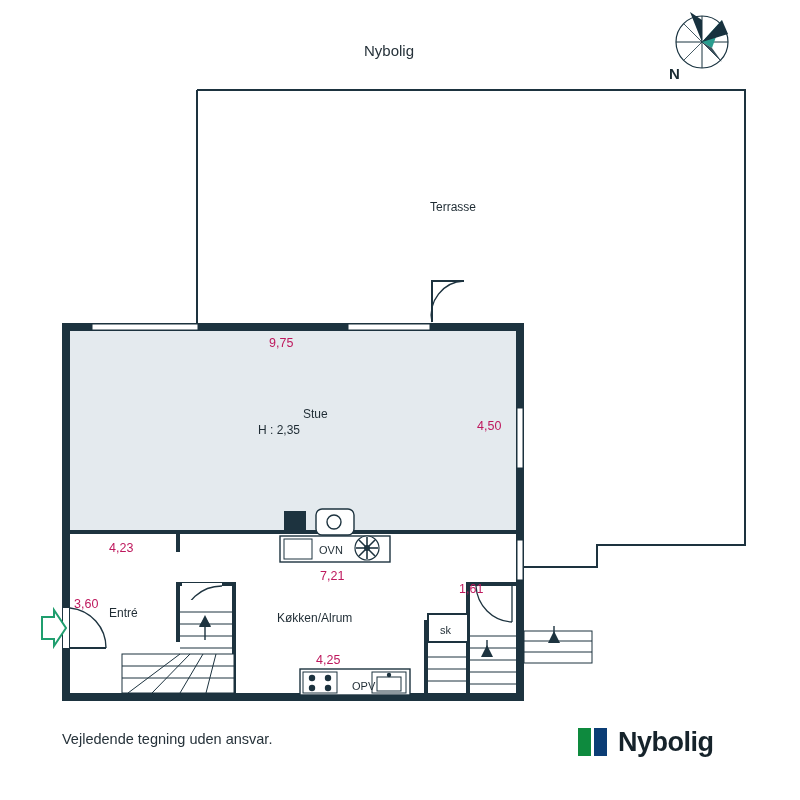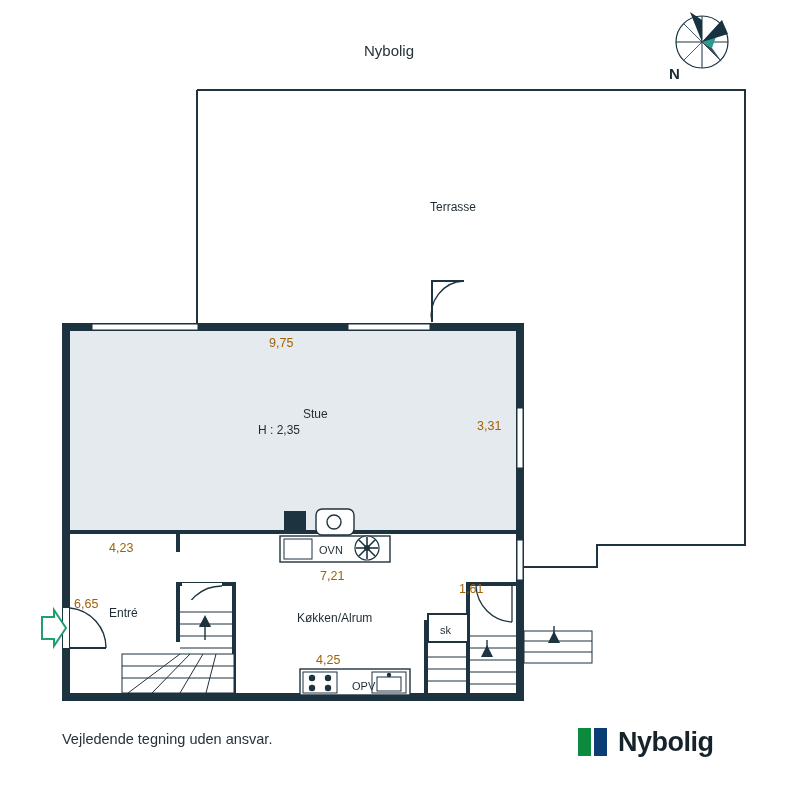--- a/index.html
+++ b/index.html
@@ -78,21 +78,21 @@
   
   .room-label {
     position: absolute;
     font-size: 12px;
     color: #1f2c34;
     white-space: nowrap;
   }
   .dim-label {
     position: absolute;
     font-size: 12.5px;
-    color: #a16207;
+    color: #be185d;
     white-space: nowrap;
   }
   .appl-label {
     position: absolute;
     font-size: 11px;
     color: #1f2c34;
     white-space: nowrap;
   }
 </style>
 </head>
@@ -262,28 +262,28 @@
 </svg>
 
 <div class="title-text" id="page-title">Nybolig</div>
 <div class="title-text" id="disclaimer">Vejledende tegning uden ansvar.</div>
 <div class="title-text" id="compass-n">N</div>
 
 <div class="room-label" style="left:430px; top:200px;">Terrasse</div>
 <div class="room-label" style="left:271px; top:407px;margin-left:32px;">Stue</div>
 <div class="room-label" style="left:258px; top:423px;">H : 2,35</div>
 <div class="room-label" style="left:109px; top:606px;">Entré</div>
-<div class="room-label" style="left:277px; top:611px;margin-left:20px;">Køkken/Alrum</div>
+<div class="room-label" style="left:277px; top:611px;">Køkken/Alrum</div>
 
 <div class="dim-label" style="left:269px; top:336px;">9,75</div>
-<div class="dim-label" style="left:477px; top:419px;">3,31</div>
+<div class="dim-label" style="left:477px; top:419px;">4,50</div>
 <div class="dim-label" style="left:109px; top:541px;">4,23</div>
 <div class="dim-label" style="left:320px; top:569px;">7,21</div>
 <div class="dim-label" style="left:459px; top:582px;">1,61</div>
-<div class="dim-label" style="left:74px; top:597px;">6,65</div>
+<div class="dim-label" style="left:74px; top:597px;">3,60</div>
 <div class="dim-label" style="left:316px; top:653px;">4,25</div>
 
 <div class="appl-label" style="left:319px; top:544px;">OVN</div>
 <div class="appl-label" style="left:352px; top:680px;">OPV</div>
 <div class="appl-label" style="left:440px; top:624px;">sk</div>
 
 <div class="logo-wrap">
   <span class="logo-mark">
     <span class="bar-green"></span>
       <span class="bar-blue"></span>

